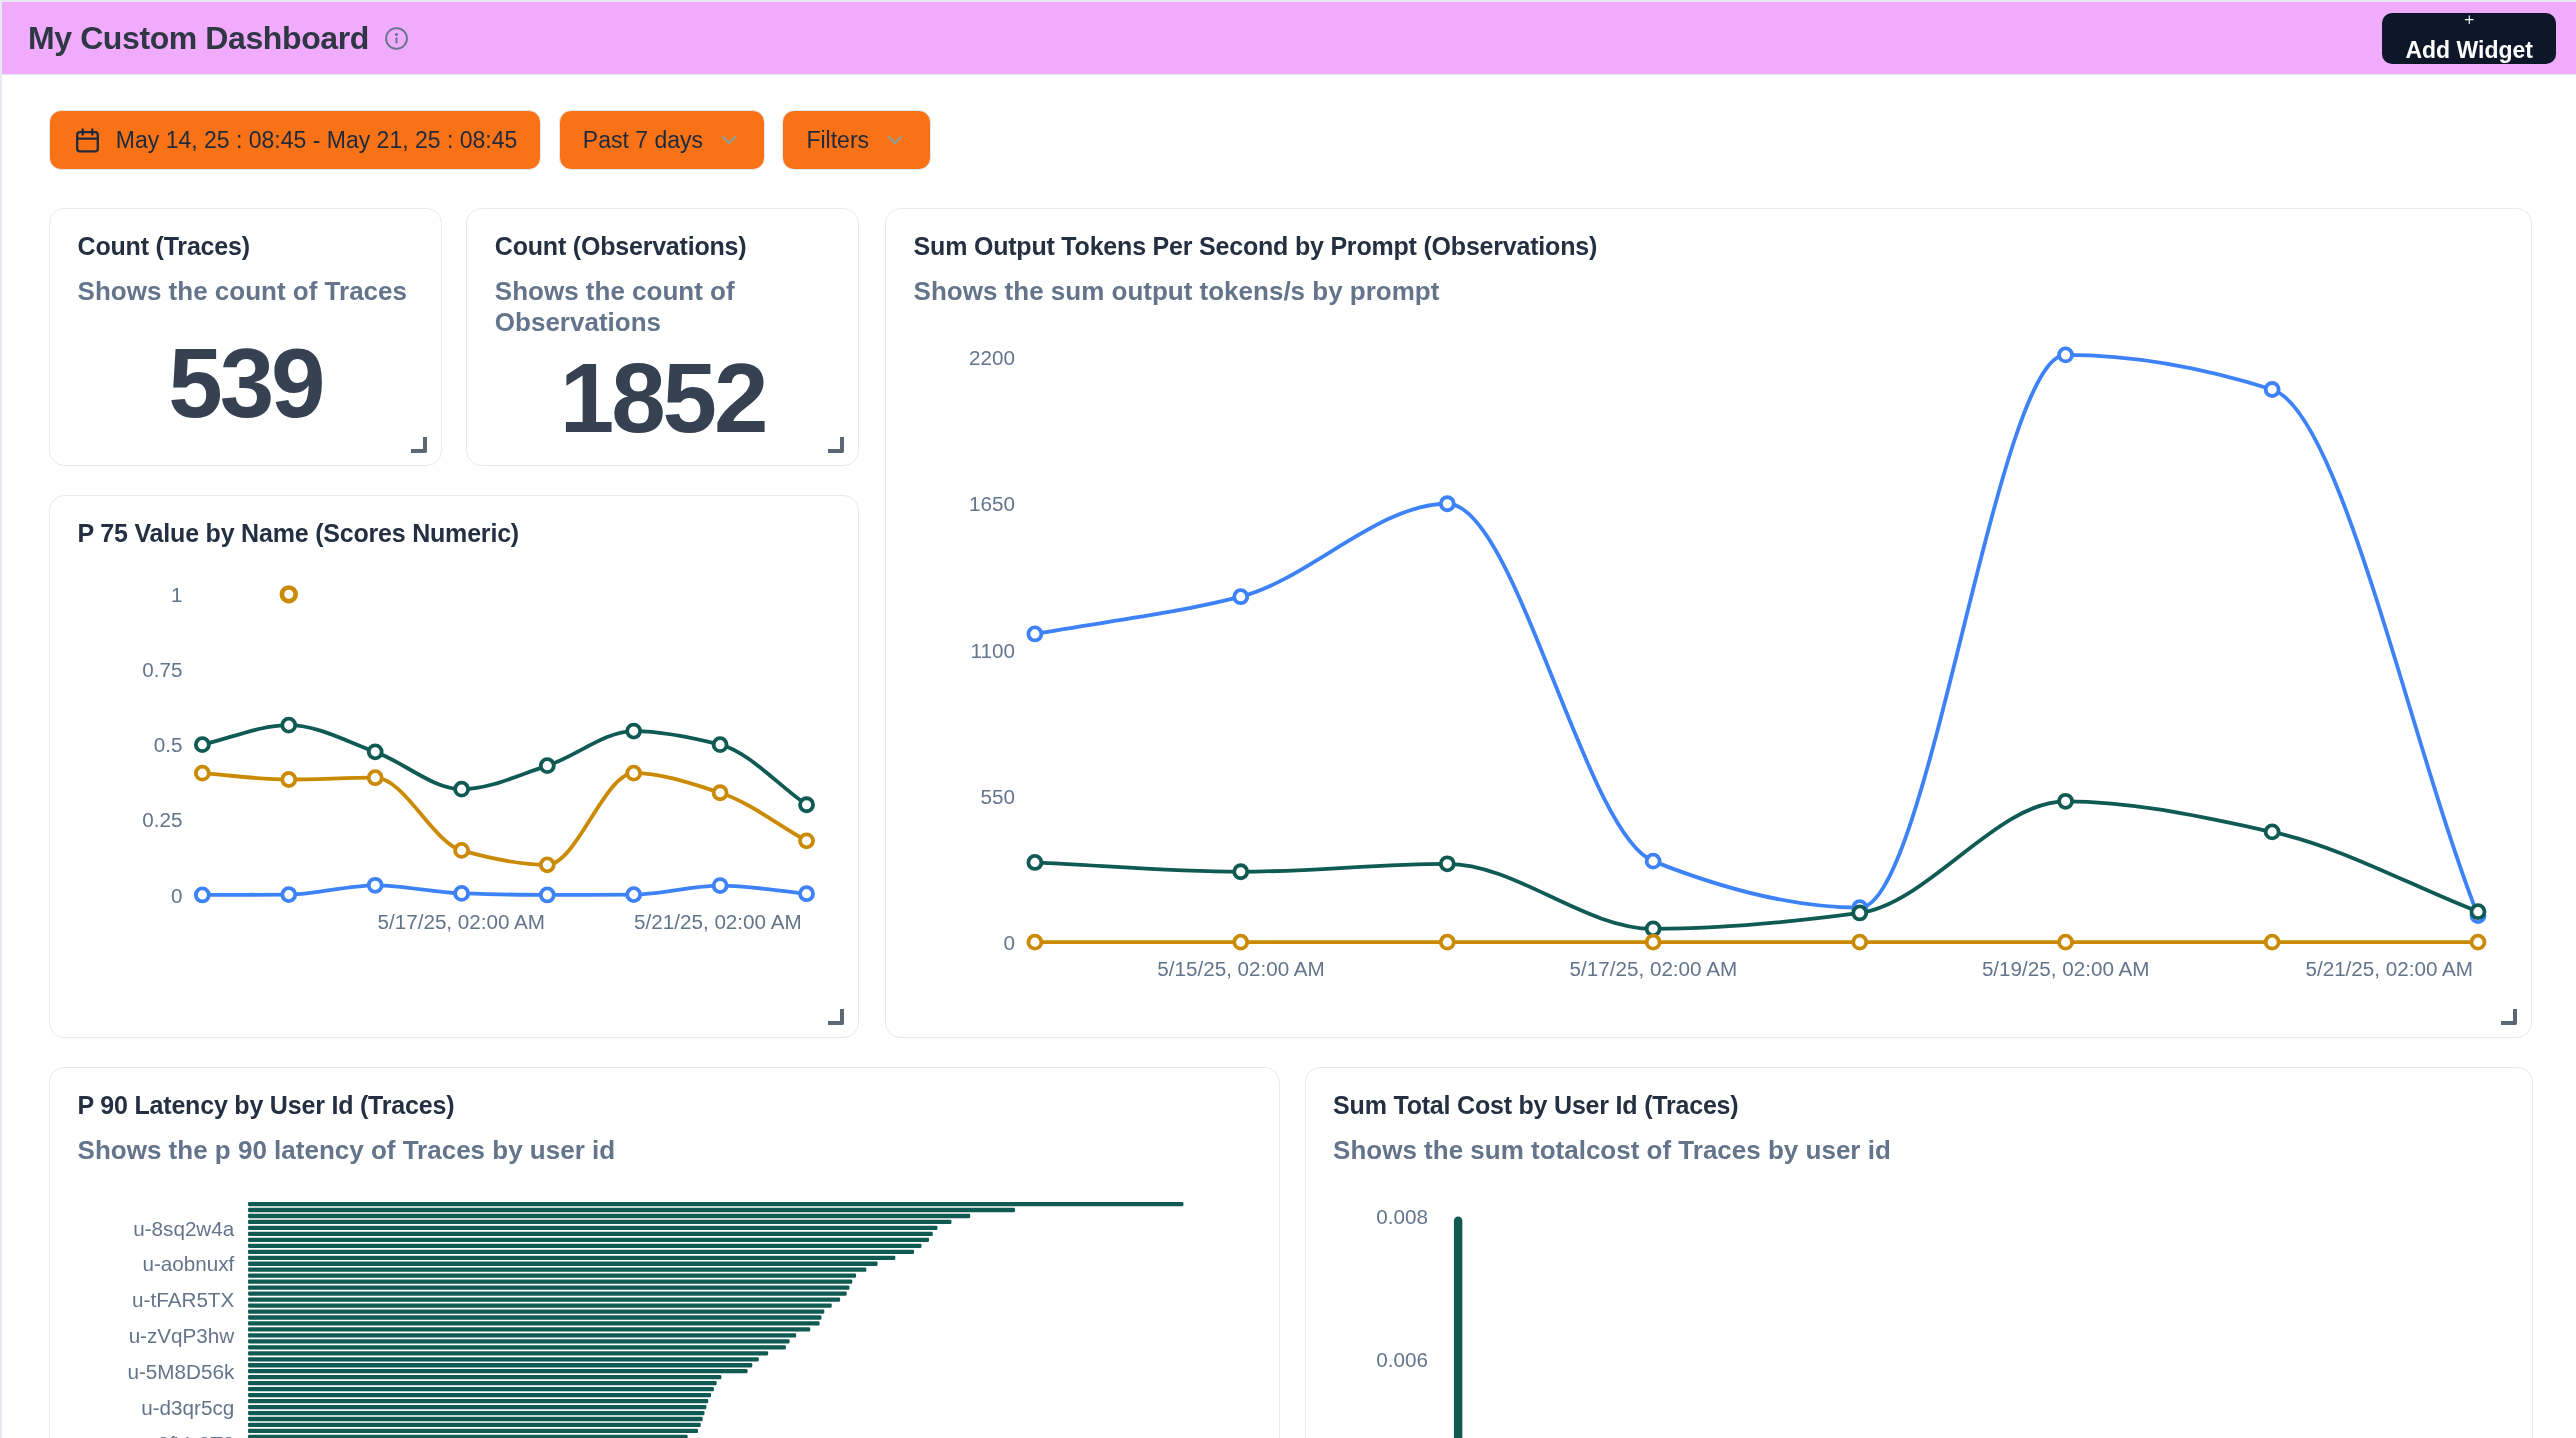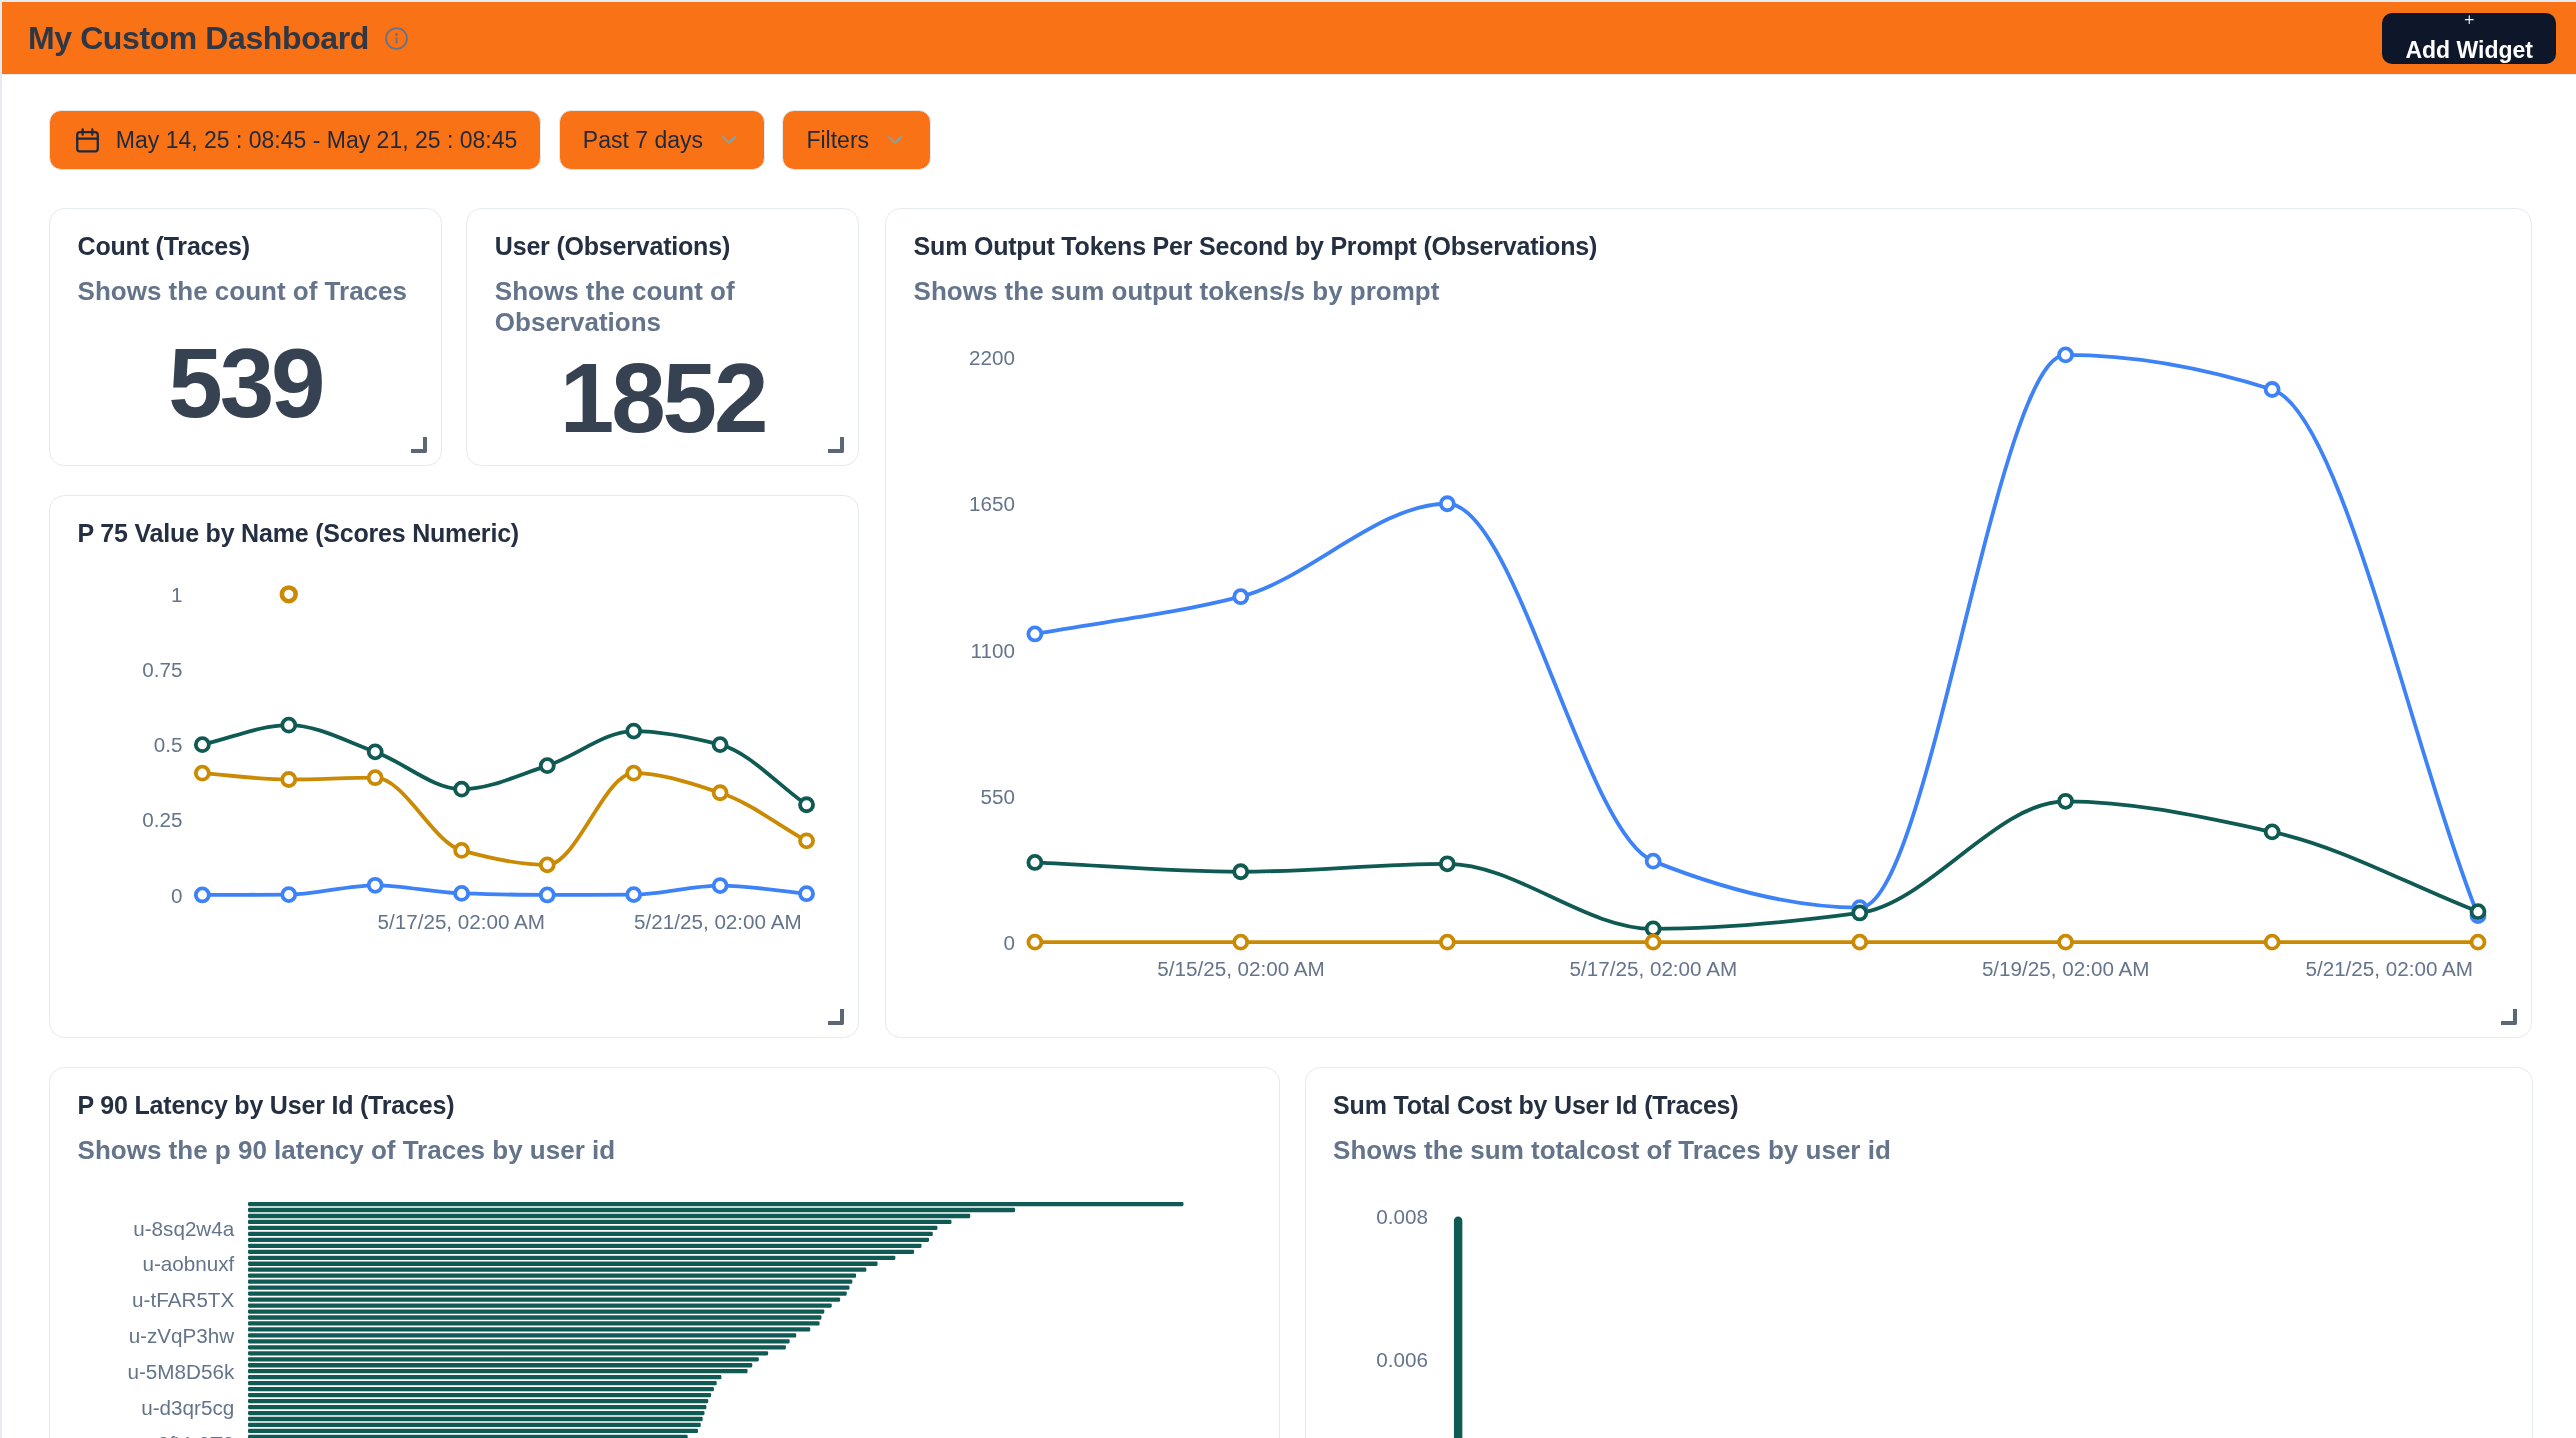--- a/index.html
+++ b/index.html
@@ -5,21 +5,21 @@
   * { box-sizing: border-box; }
   html,body { margin:0; padding:0; }
   body {
     width:2576px; height:1439px; overflow:hidden; background:#ffffff;
     font-family:"Liberation Sans", sans-serif; color:#0f172a;
   }
   .app { position:relative; width:2576px; height:1439px;
          border-left:2.3px solid #e7ebf1; border-top:2.3px solid #e7ebf1; }
 
   
-  .topbar { height:73px; background:#f97316; border-bottom:1.5px solid #e7ebf1;
+  .topbar { height:73px; background:#f0abfc; border-bottom:1.5px solid #e7ebf1;
             display:flex; align-items:center; justify-content:space-between;
             padding:0 20px 0 26px; }
   .title-wrap { display:flex; align-items:center; gap:15.3px; }
   .page-title { margin:0; font-size:32px; font-weight:700; color:#2f3744; letter-spacing:-0.4px; }
   .info-icon svg { width:25px; height:25px; display:block; }
   .btn-primary { display:flex; align-items:center; gap:10.7px; background:#0e1729; color:#fff;
                  border:none; border-radius:10px; height:51px; padding:0 23px;
                  font-size:23px; font-weight:600; font-family:inherit; cursor:pointer;flex-direction:column; }
   .btn-primary svg { width:24.5px; height:24.5px; }
 
@@ -105,21 +105,21 @@
     <div class="row-top">
       <div class="col-left">
         <div class="counts">
           <div class="card count-card">
             <div class="card-title">Count (Traces)</div>
             <div class="card-sub">Shows the count of Traces</div>
             <div class="count-value">539</div>
             <div class="resize-handle"></div>
           </div>
           <div class="card count-card">
-            <div class="card-title">User (Observations)</div>
+            <div class="card-title">Count (Observations)</div>
             <div class="card-sub">Shows the count of Observations</div>
             <div class="count-value">1852</div>
             <div class="resize-handle"></div>
           </div>
         </div>
         <div class="card p75-card">
           <div class="card-title">P 75 Value by Name (Scores Numeric)</div>
           <div class="chart pad-top" id="chart-p75"><svg width="755" height="413" viewBox="0 0 986 540">
                 <text x="136" y="444" text-anchor="end" font-size="27" fill="#64748b">0</text>
                 <text x="136" y="345.75" text-anchor="end" font-size="27" fill="#64748b">0.25</text>

